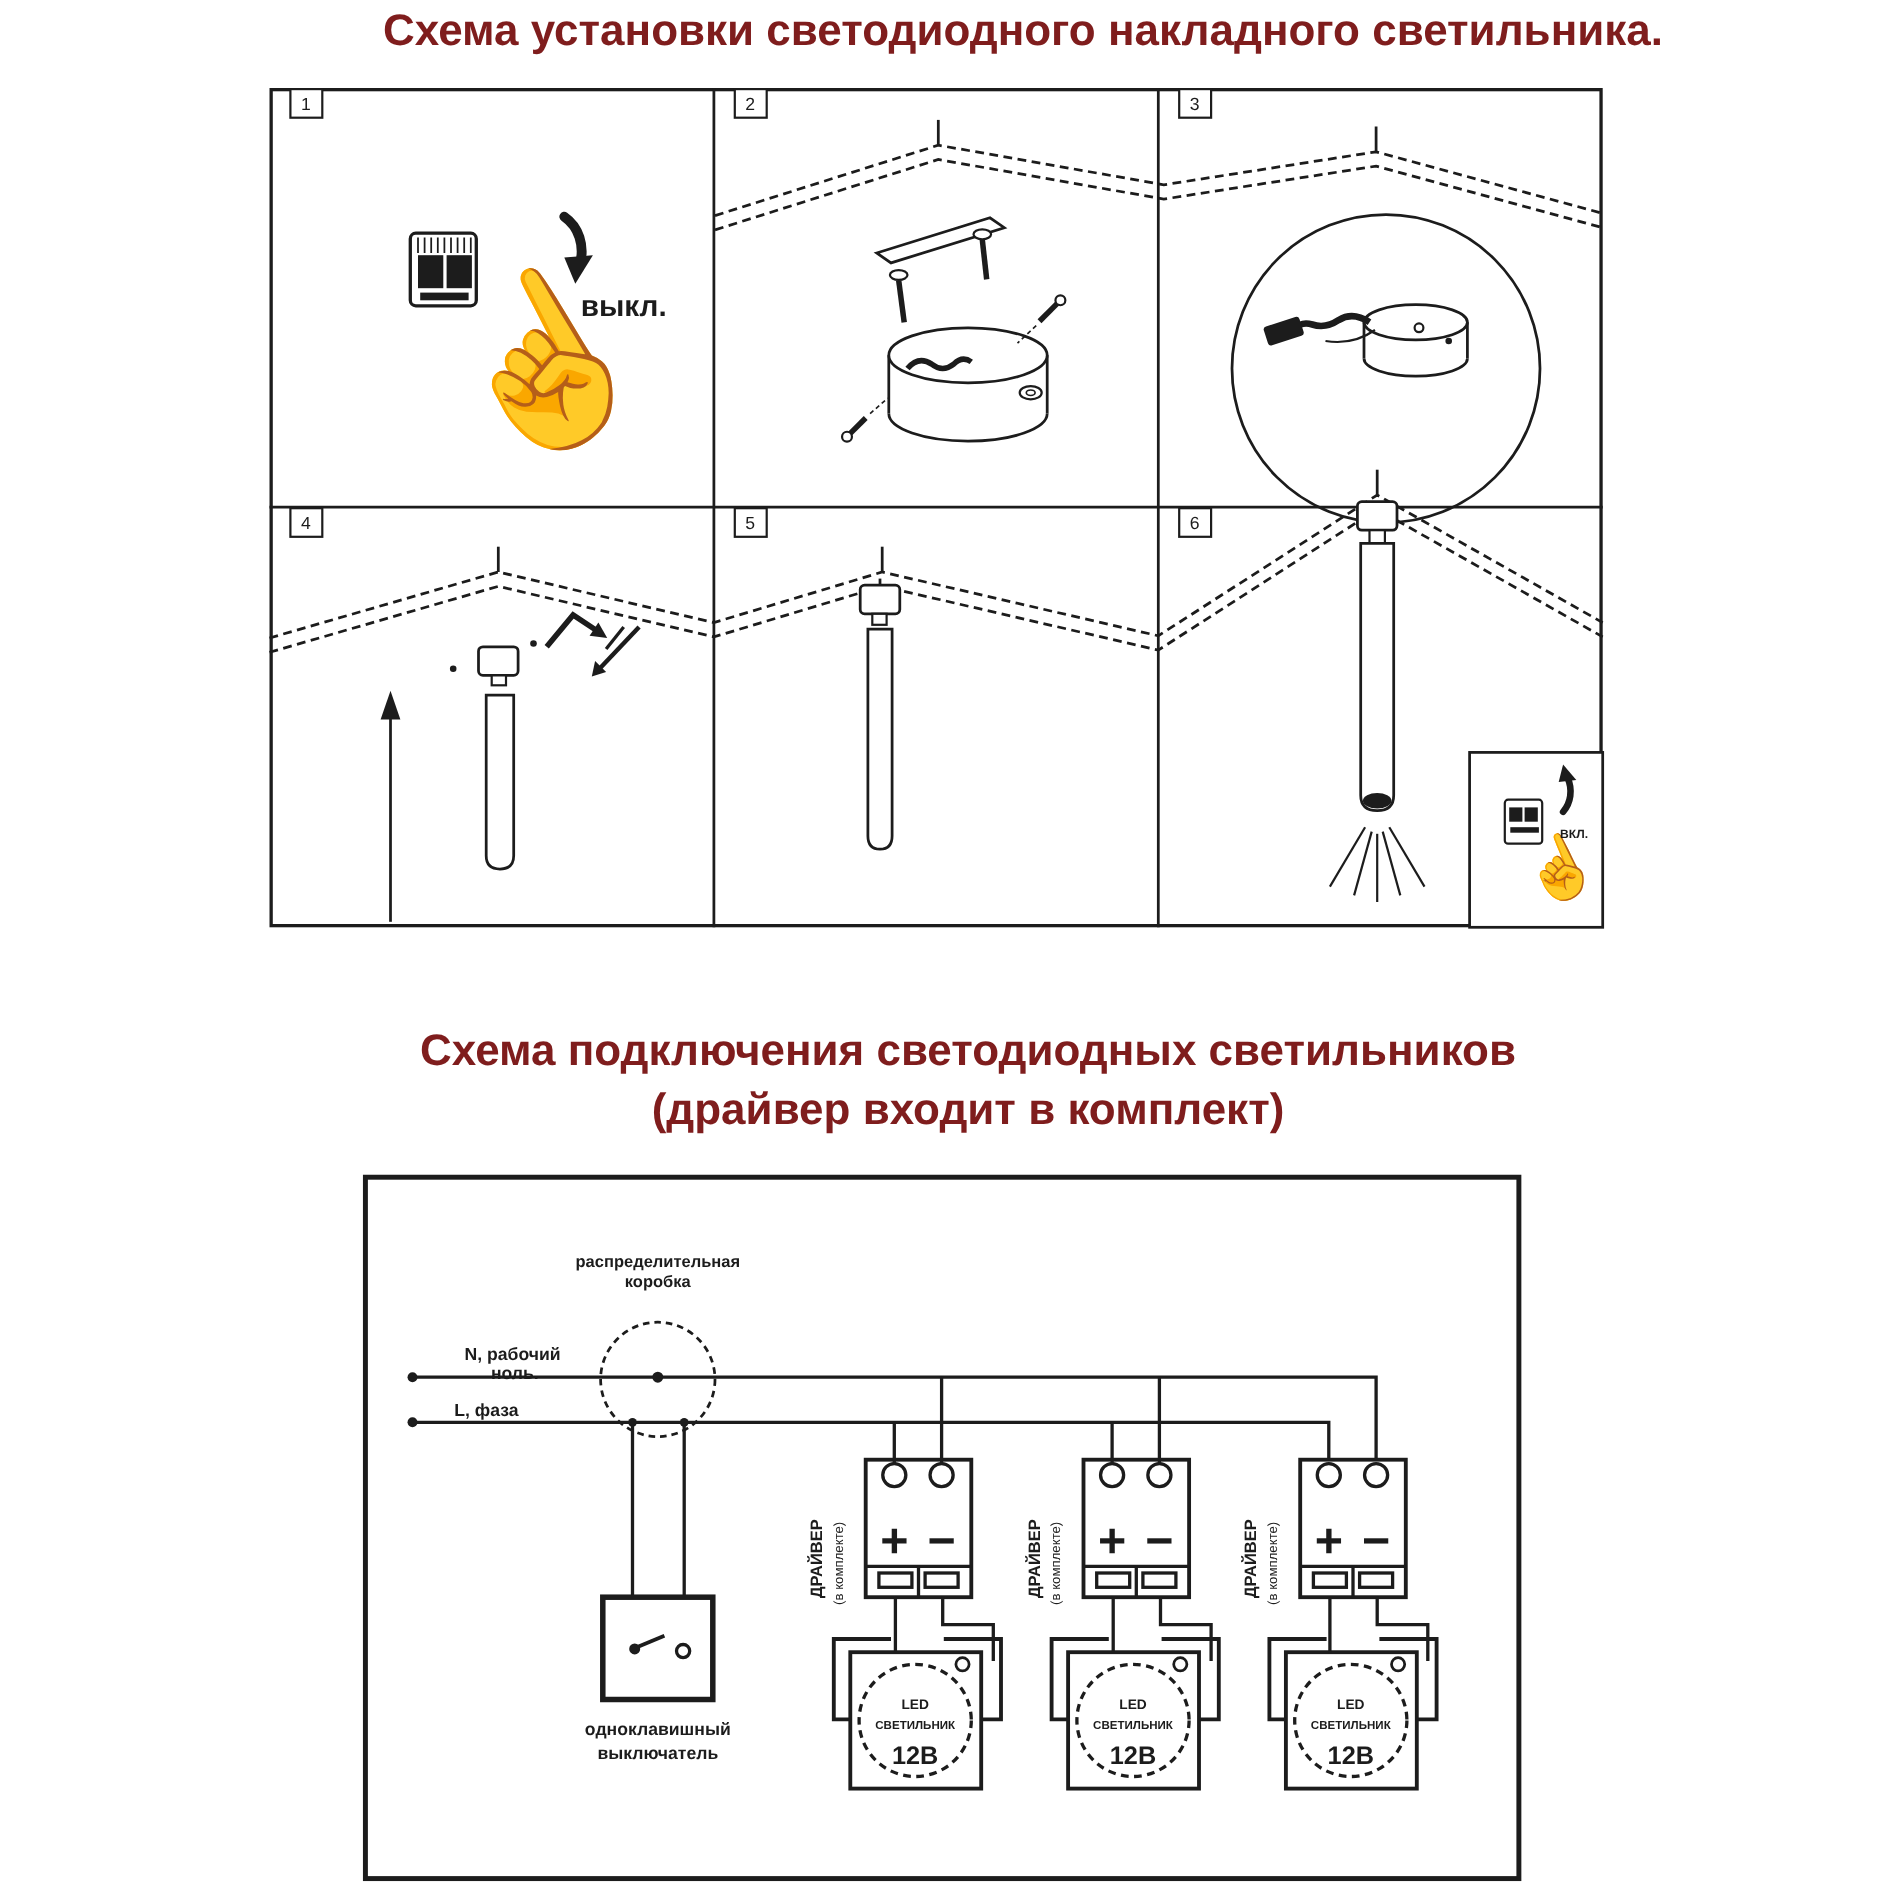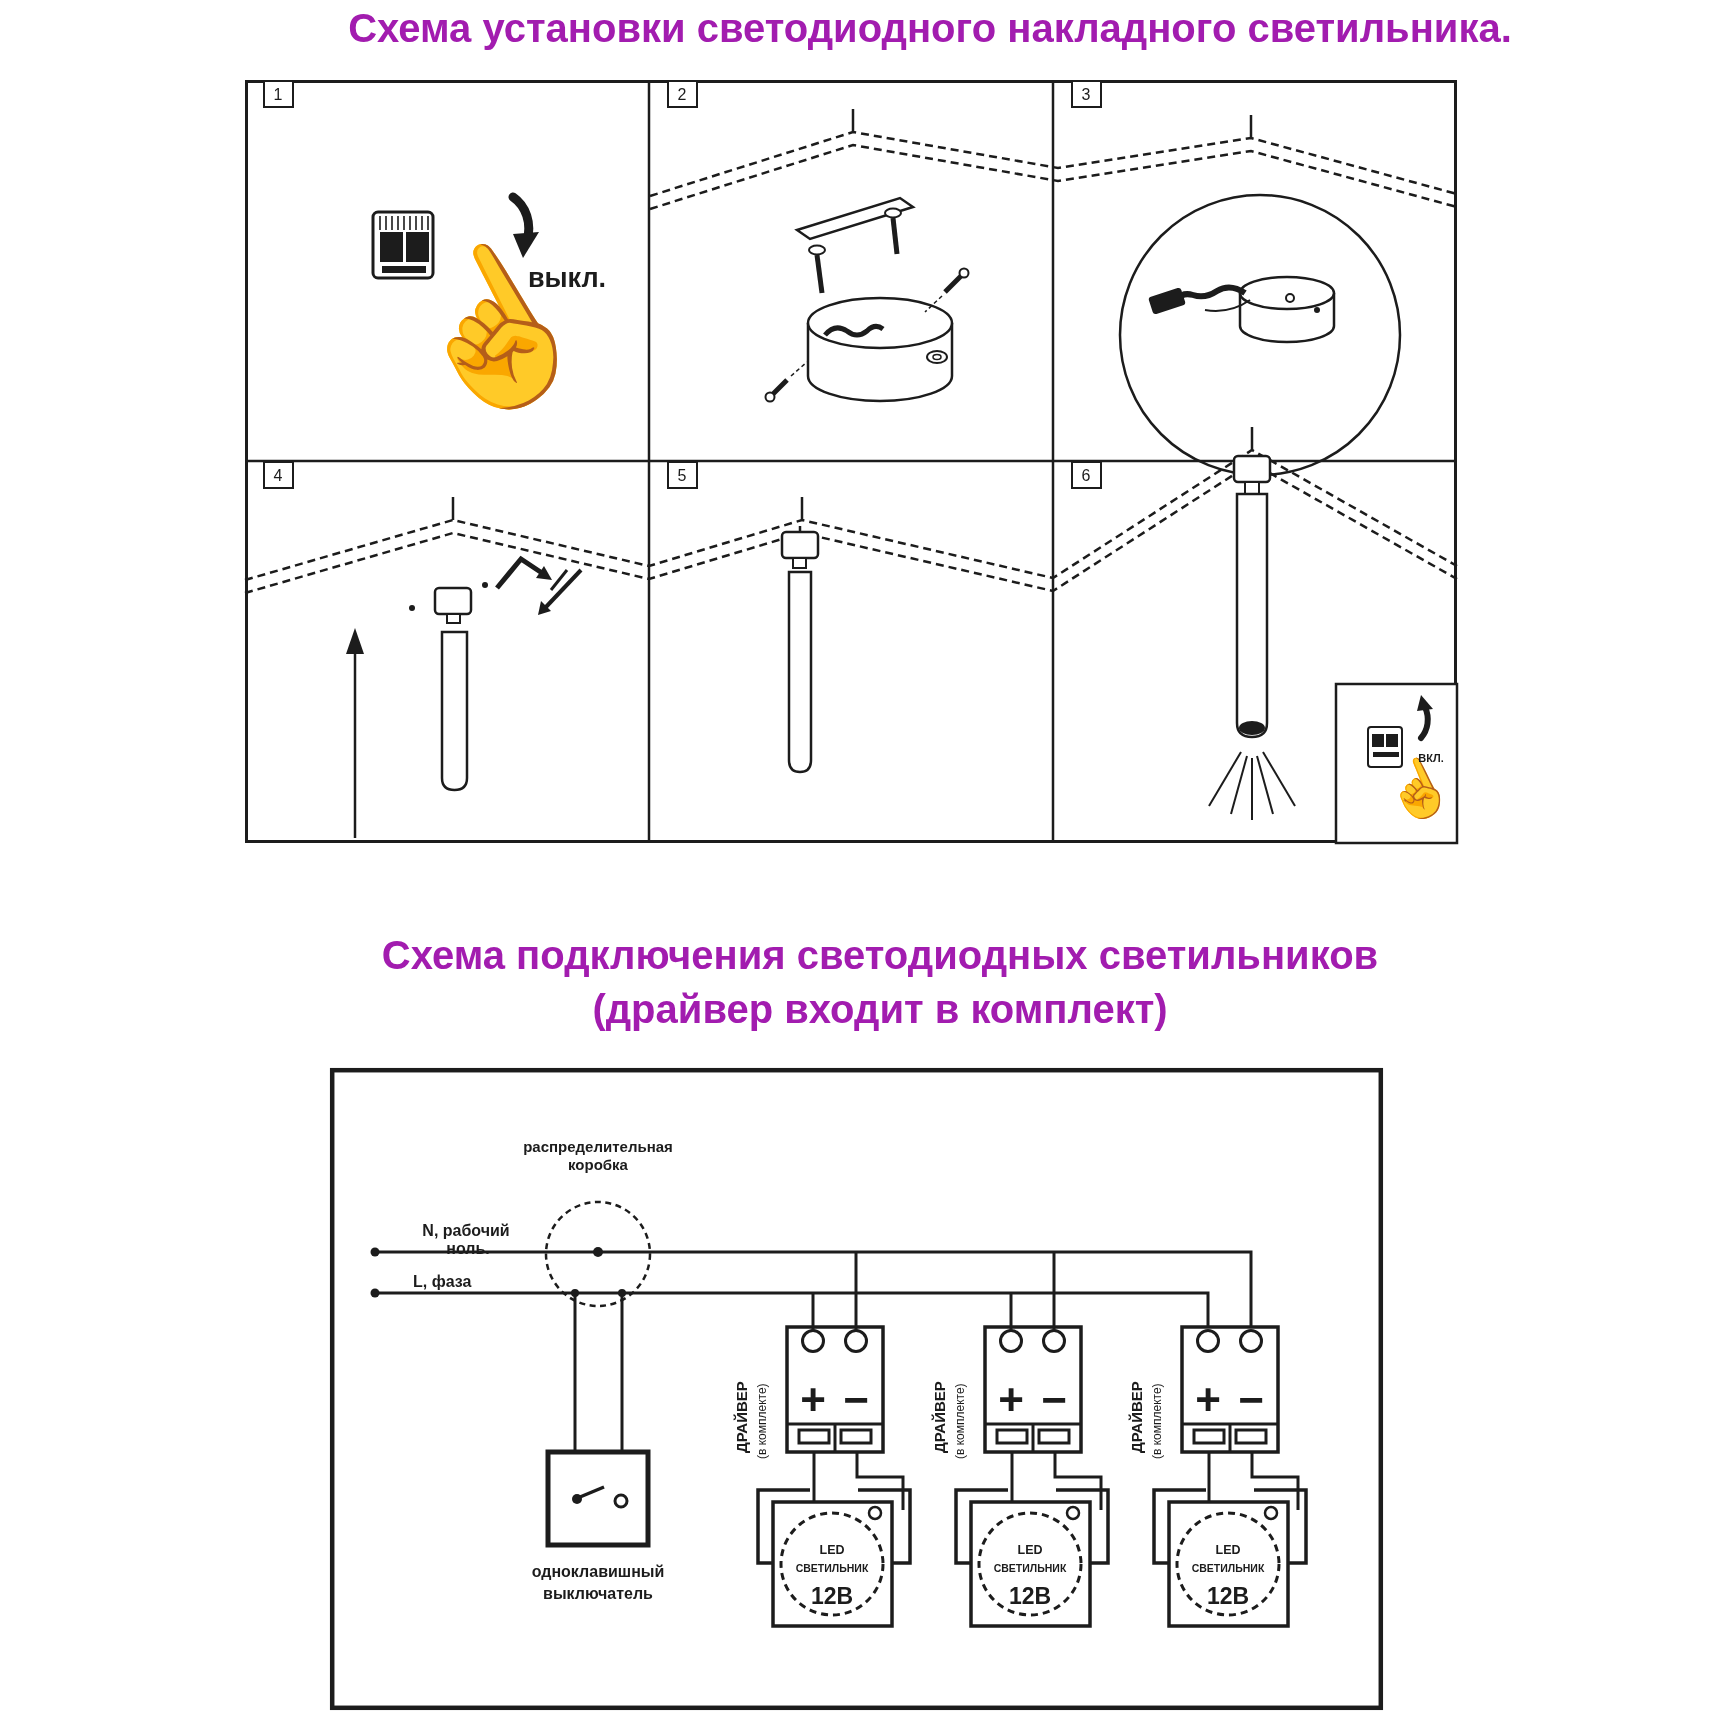--- a/index.html
+++ b/index.html
@@ -1,18 +1,18 @@
 <!DOCTYPE html>
 <html><head>
 <meta charset="utf-8">
 <style>
   html,body{margin:0;padding:0;background:#fff;}
   .page{position:relative;width:1720px;height:1720px;background:#ffffff;overflow:hidden;
         font-family:"Liberation Sans",sans-serif;color:#1c1c1c;}
-  .title{position:absolute;font-weight:bold;text-align:center;color:#a21caf;}
+  .title{position:absolute;font-weight:bold;text-align:center;color:#7f1d1d;}
   svg{position:absolute;overflow:visible;}
   svg text{font-family:"Liberation Sans",sans-serif;fill:#1c1c1c;}
   .ink{stroke:#1c1c1c;fill:none;}
   .inkf{fill:#1c1c1c;stroke:none;}
   .wht{fill:#ffffff;}
   .dash{stroke-dasharray:8,5;}
 </style>
 </head>
 <body>
 

